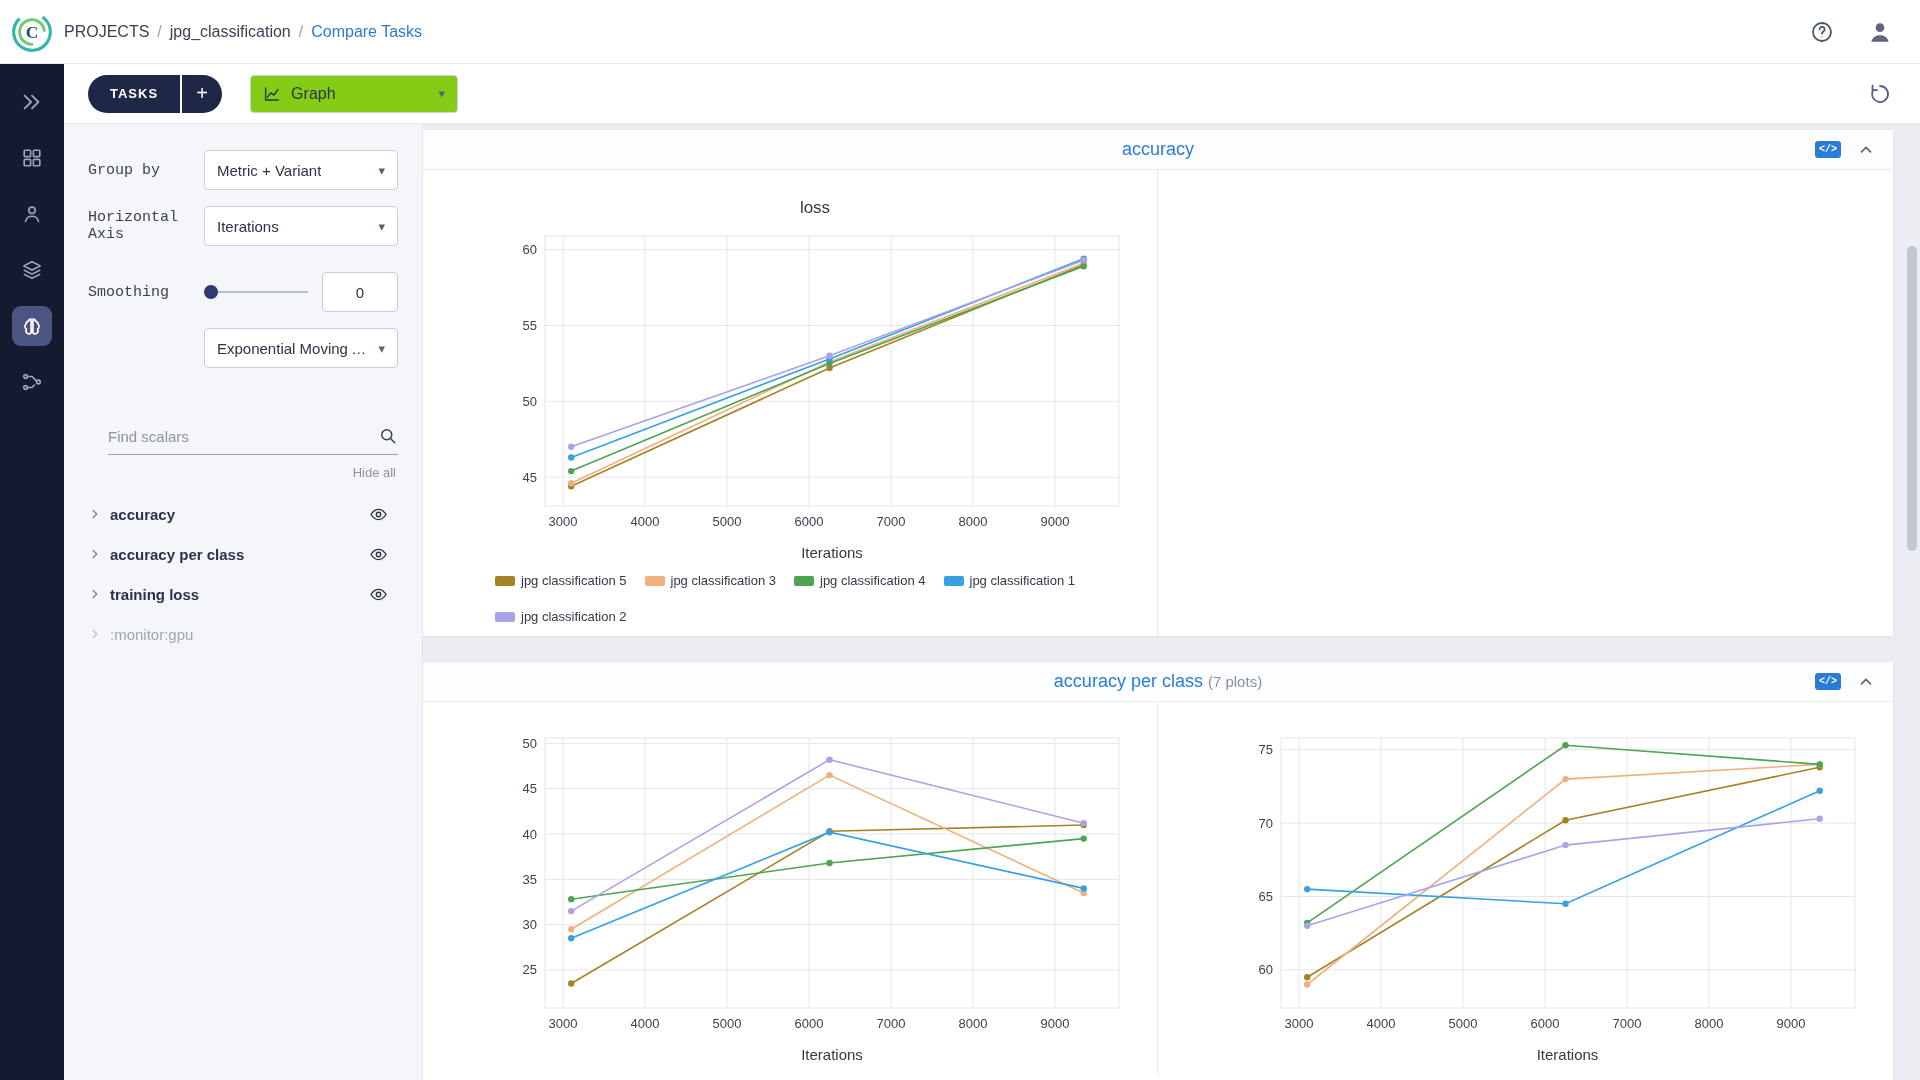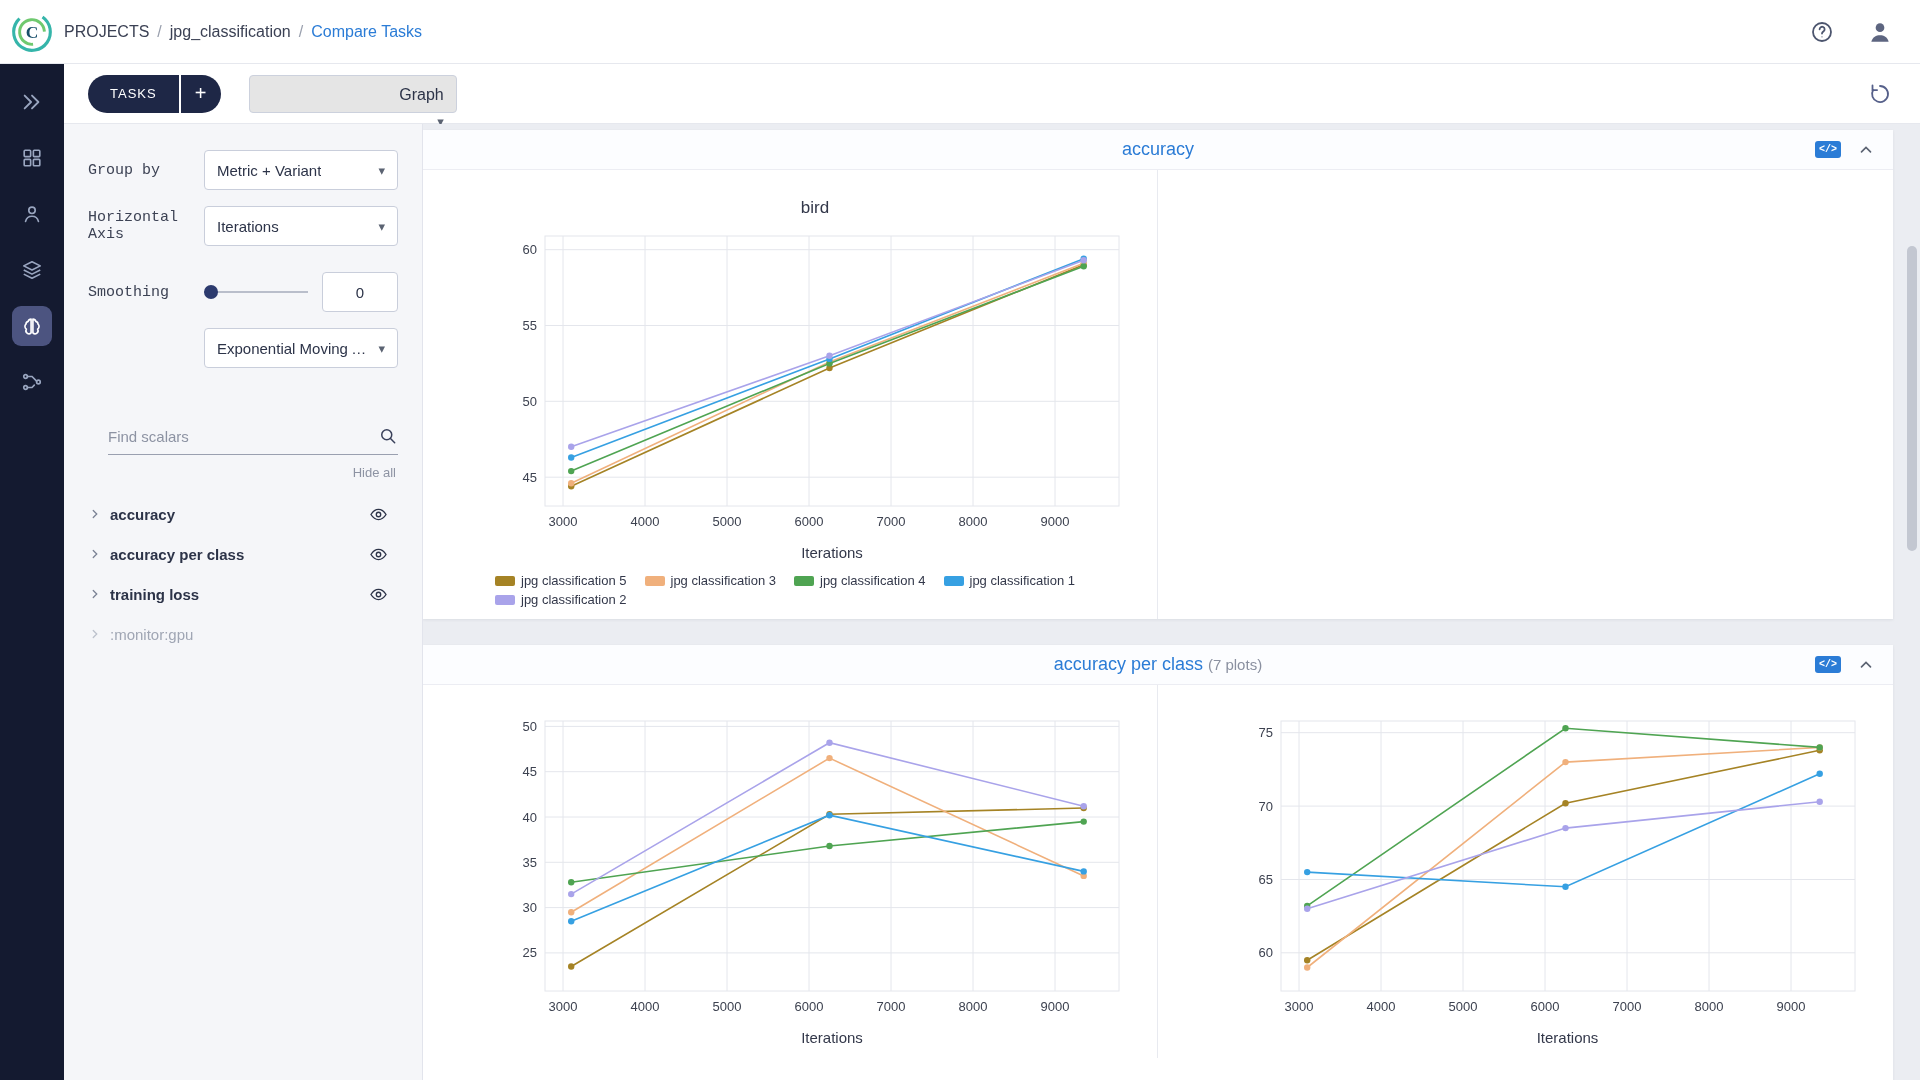--- a/index.html
+++ b/index.html
@@ -24,23 +24,23 @@
   .body-row { flex:1; display:flex; overflow:hidden; }
   .rail { width:64px; background:#141a30; display:flex; flex-direction:column; align-items:center; padding-top:18px; gap:16px; flex:0 0 auto; }
   .rail-item { width:40px; height:40px; border-radius:9px; display:flex; align-items:center; justify-content:center; color:#9aa6c0; cursor:pointer; }
   .rail-item.active { background:#4c5480; color:#ffffff; }
 
   .content-col { flex:1; display:flex; flex-direction:column; overflow:hidden; }
 
   
   .toolbar { height:60px; background:#fff; border-bottom:1px solid #e6e8ee; display:flex; align-items:center; padding-left:24px; flex:0 0 auto; }
   .tasks-split { display:flex; }
-  .tasks-main { background:#1e2746; color:#fff; font-size:13px; font-weight:normal; letter-spacing:1px; height:38px; padding:0 22px; display:flex; align-items:center; border-radius:19px 0 0 19px; cursor:pointer; }
+  .tasks-main { background:#1e2746; color:#fff; font-size:13px; font-weight:bold; letter-spacing:1px; height:38px; padding:0 22px; display:flex; align-items:center; border-radius:19px 0 0 19px; cursor:pointer; }
   .tasks-add { background:#1e2746; color:#fff; width:40px; height:38px; margin-left:2px; display:flex; align-items:center; justify-content:center; font-size:20px; border-radius:0 19px 19px 0; cursor:pointer; }
-  .view-dd { margin-left:28px; width:208px; height:38px; background:#e5e5e5; border:1px solid #ccd1dd; border-radius:4px; display:flex; align-items:flex-end; gap:10px; padding:0 12px; font-size:16px; color:#2c3348; cursor:pointer;flex-direction:column; }
+  .view-dd { margin-left:28px; width:208px; height:38px; background:#84cc16; border:1px solid #ccd1dd; border-radius:4px; display:flex; align-items:center; gap:10px; padding:0 12px; font-size:16px; color:#2c3348; cursor:pointer; }
   .view-dd .caret { margin-left:auto; color:#5b6372; font-size:13px; }
   .toolbar-spacer { flex:1; }
   .refresh-btn { margin-right:22px; color:#56608a; }
 
   
   .main-row { flex:1; display:flex; overflow:hidden; }
 
   
   .settings { width:359px; flex:0 0 auto; background:#f5f6f9; border-right:1px solid #e2e4ec; padding:26px 24px 0 24px; overflow:hidden; }
   .ctl-row { display:flex; align-items:center; margin-bottom:16px; }
@@ -76,21 +76,21 @@
   .group-actions { margin-left:auto; display:flex; align-items:center; gap:16px; padding-right:18px; z-index:2; }
   .code-badge { background:#2b7cd6; color:#fff; font-size:10px; font-weight:bold; border-radius:3px; padding:3px 4px; cursor:pointer; font-family:"Liberation Mono", monospace; }
   .collapse-btn { color:#5b6372; display:flex; cursor:pointer; }
   .group-body { display:flex; }
   .plot-cell { width:735px; flex:0 0 auto; border-right:1px solid #e8eaf0; padding:28px 0 12px 50px; display:flex; }
   .plot-cell.last { border-right:none; }
   .plot-cell.empty { padding:0; }
   .plot-col { width:640px; margin:0 auto; display:flex; flex-direction:column; }
   .plot-title { text-align:center; font-size:17px; color:#33384a; margin-bottom:10px; }
   .plot-xlabel { text-align:center; font-size:15px; color:#33384a; padding-left:34px; margin-top:2px; }
-  .legend { display:flex; flex-wrap:wrap; gap:4px 18px; margin-top:12px; }
+  .legend { display:flex; flex-wrap:wrap; gap:21px 18px; margin-top:12px; }
   .legend-item { display:flex; align-items:center; gap:6px; cursor:pointer; }
   .legend-item .swatch { width:20px; height:10px; border-radius:2px; display:inline-block; }
   .legend-item .legend-label { font-size:13px; color:#33384a; }
   .gl { stroke:#e4e6ec; stroke-width:1; }
   .frame { fill:none; stroke:#e4e6ec; }
   .tk { font-size:13px; fill:#3d4250; font-family:"Liberation Sans", sans-serif; }
   .scrollbar { position:absolute; right:3px; top:2px; width:10px; height:1070px; }
   .scrollbar-thumb { position:absolute; top:120px; width:10px; height:305px; background:#c3c7d1; border-radius:5px; cursor:grab; }
 </style>
 </head>
@@ -307,21 +307,21 @@
                 <span class="collapse-btn">
                     <svg width="18" height="18" viewBox="0 0 24 24" fill="none" stroke="currentColor" stroke-width="2.2" stroke-linecap="round">
                       <path d="M6 14.5l6-6 6 6"></path>
                     </svg>
                   </span>
               </div>
             </div>
             <div class="group-body">
               <div class="plot-cell">
                 <div class="plot-col">
-                  <div class="plot-title">bird</div>
+                  <div class="plot-title">loss</div>
                   <div><svg width="640" height="310" viewBox="0 0 640 310">
                         <line class="gl" x1="68.0" y1="8" x2="68.0" y2="278"></line>
                         <text class="tk" x="68.0" y="298" text-anchor="middle">3000</text>
                         <line class="gl" x1="150.0" y1="8" x2="150.0" y2="278"></line>
                         <text class="tk" x="150.0" y="298" text-anchor="middle">4000</text>
                         <line class="gl" x1="232.0" y1="8" x2="232.0" y2="278"></line>
                         <text class="tk" x="232.0" y="298" text-anchor="middle">5000</text>
                         <line class="gl" x1="314.0" y1="8" x2="314.0" y2="278"></line>
                         <text class="tk" x="314.0" y="298" text-anchor="middle">6000</text>
                         <line class="gl" x1="396.0" y1="8" x2="396.0" y2="278"></line>

